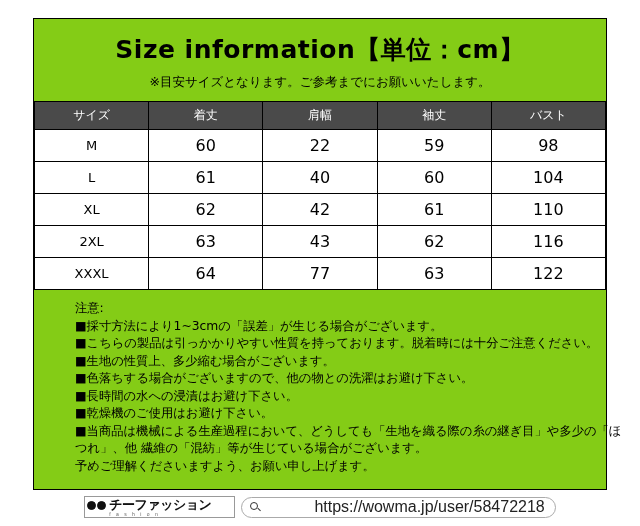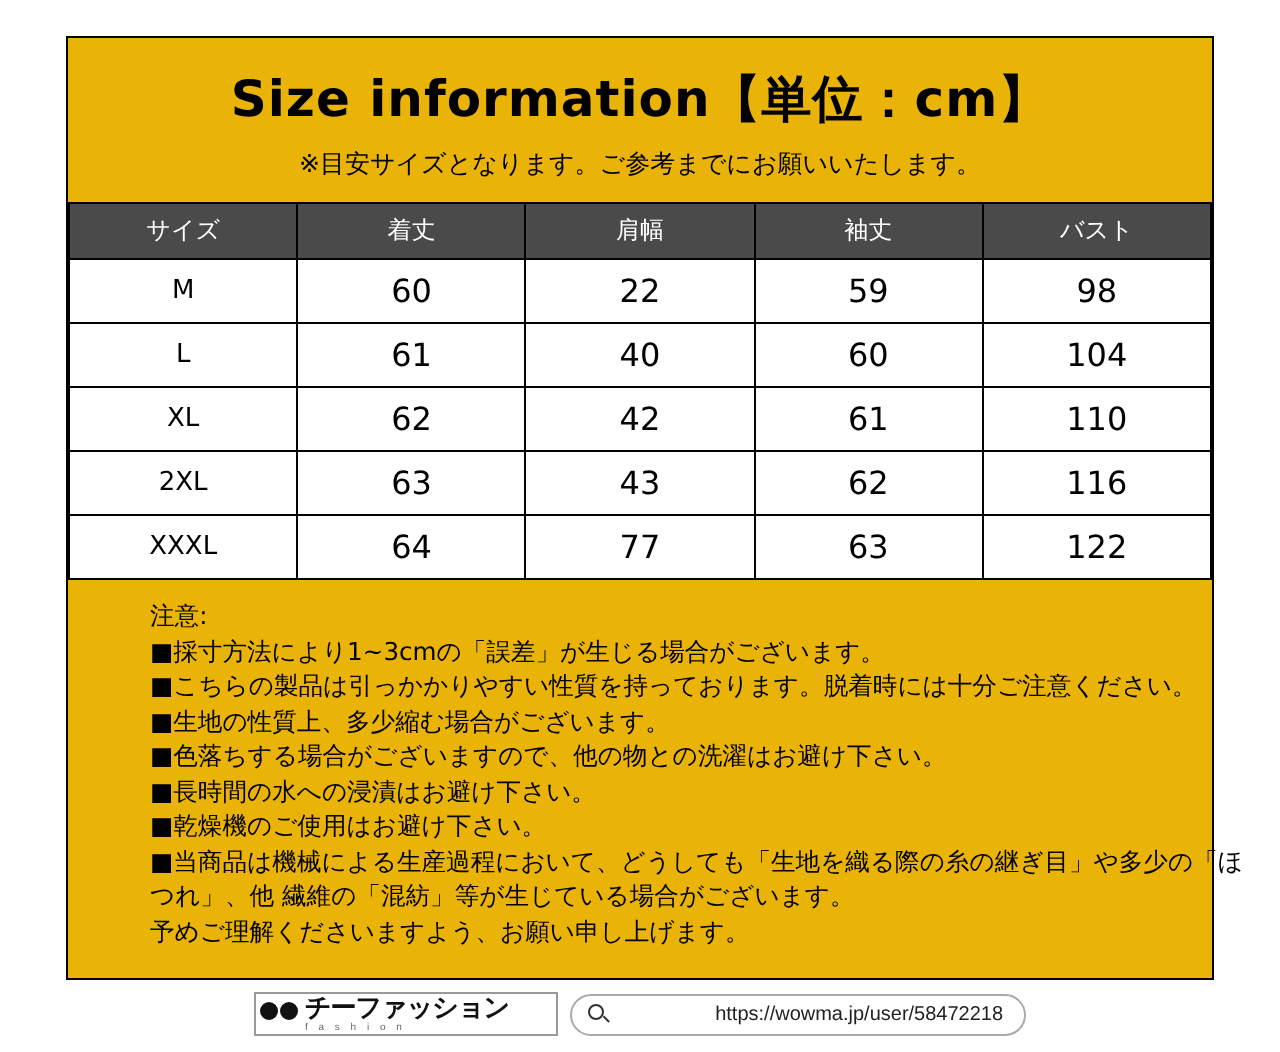--- a/index.html
+++ b/index.html
@@ -23,21 +23,21 @@
     background: #ffffff;
   }
   .frame {
     position: absolute;
     left: 33px;
     top: 18px;
     width: 574px;
     height: 472px;
     border: 1px solid #000000;
     box-sizing: border-box;
-    background: #eab308;
+    background: #84cc16;
   }
   .title {
     text-align: center;
     font-size: 25px;
     font-weight: bold;
     letter-spacing: 0.5px;
     margin-top: 14px;
     font-family: "DejaVu Sans", sans-serif;
   }
   .subtitle {
@@ -172,21 +172,21 @@
   }
   .urlbox .magnifier::after {
     content: "";
     position: absolute;
     left: 7px; top: 7px;
     width: 4px; height: 1.4px;
     background: #333;
     transform: rotate(45deg);
   }
   .urlbox .urltext {
-    font-size: 10px;
+    font-size: 16px;
     color: #222;
     font-family: "Liberation Sans", sans-serif;
     margin-left: 48px;
   }
   .cursor {
     position: absolute;
     left: 472px;
     bottom: 2px;
     width: 0; height: 0;
   }

